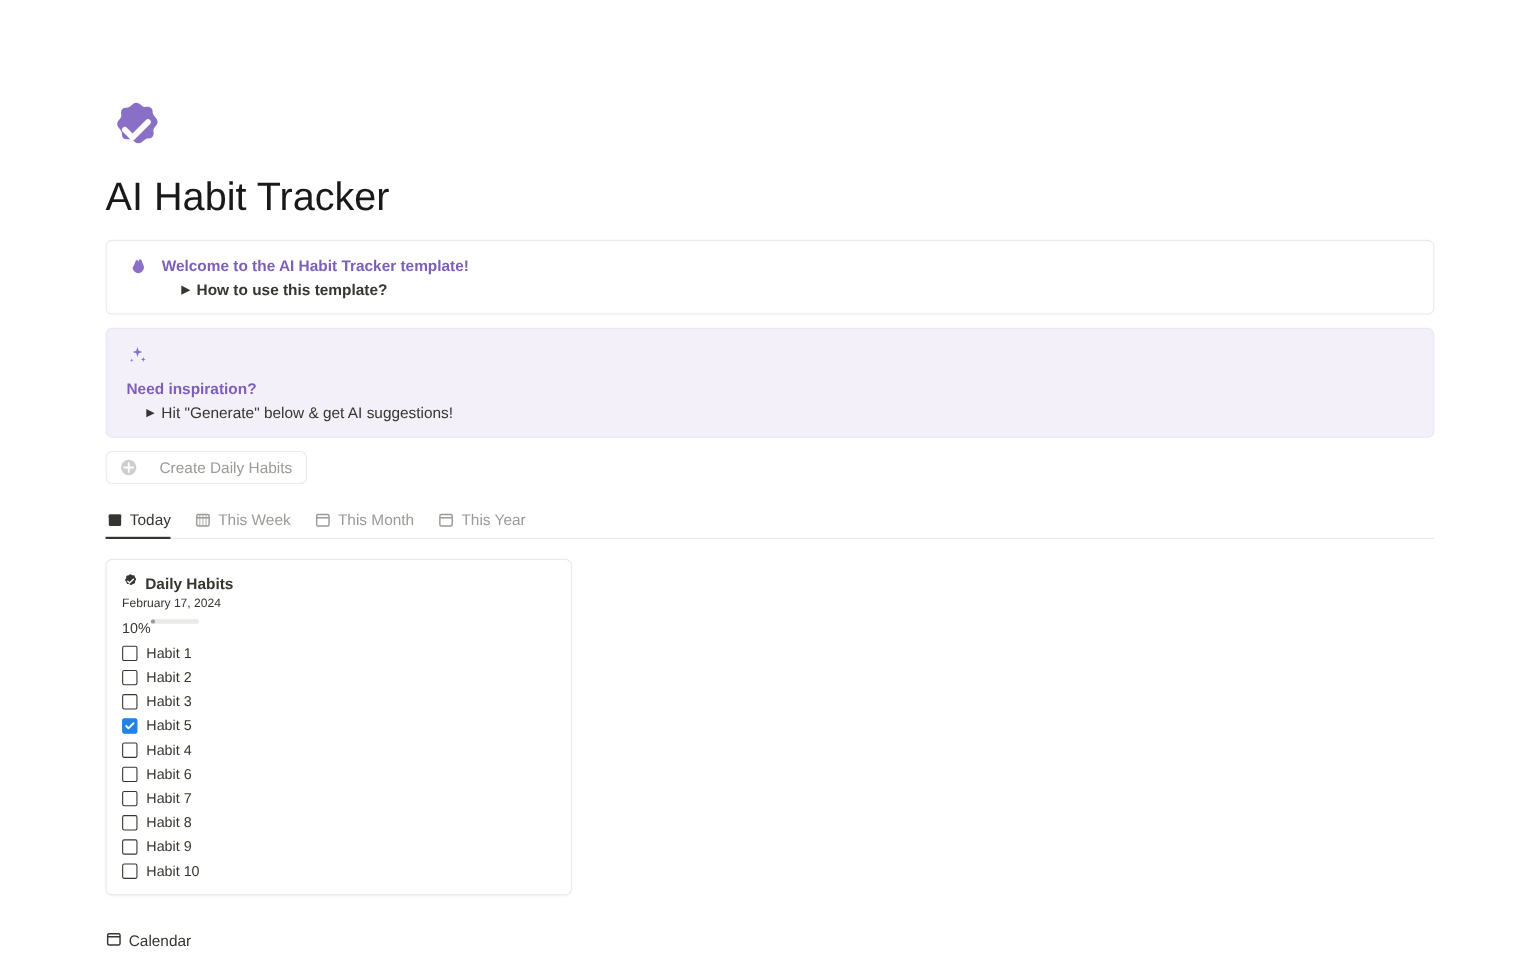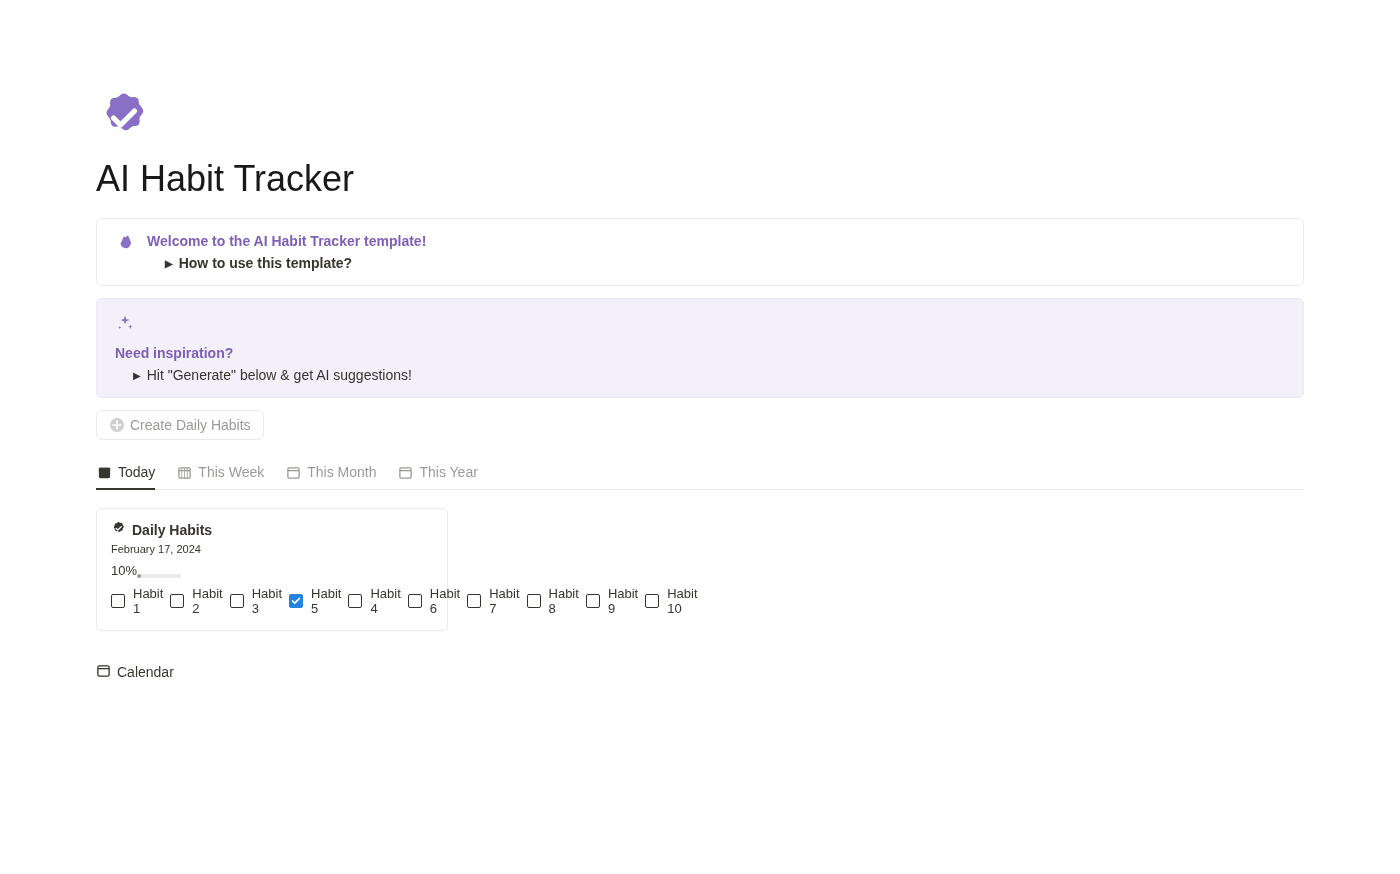--- a/index.html
+++ b/index.html
@@ -68,21 +68,21 @@
   margin-left: 18px;
 }
 .callout.purple-bg .callout-toggle { font-weight: 400; color: #37352f; }
 .toggle-arrow {
   font-size: 10px;
   color: #37352f;
 }
 .create-btn {
   display: inline-flex;
   align-items: center;
-  gap: 5px;
+  gap: 20px;
   border: 1px solid #e9e9e7;
   border-radius: 6px;
   padding: 6px 12px;
   font-size: 14px;
   color: #9b9a97;
   background: #fff;
   cursor: pointer;
   margin-bottom: 18px;
 }
 .create-btn .plus-icon {
@@ -111,61 +111,61 @@
   margin-bottom: -1px;
 }
 .tab.active {
   color: #37352f;
   border-bottom-color: #37352f;
 }
 .tab .tab-icon { width: 16px; height: 16px; display: inline-flex; align-items: center; justify-content: center; }
 .card {
   border: 1px solid #e9e9e7;
   border-radius: 6px;
-  width: 352px;
+  width: 424px;
   padding: 12px 14px 14px 14px;
   margin-bottom: 32px;
   box-shadow: 0 1px 2px rgba(15,15,15,0.03);
 }
 .card-header {
   display: flex;
   align-items: center;
   gap: 6px;
   font-size: 14px;
   font-weight: 600;
   color: #37352f;
   margin-bottom: 4px;
 }
 .card-date {
   font-size: 11px;
   color: #37352f;
   margin-bottom: 8px;
 }
 .progress-row {
   display: flex;
-  align-items: flex-end;
+  align-items: flex-start;
   gap: 0;
   font-size: 13px;
   color: #37352f;
   margin-bottom: 8px;
 }
 .progress-bar {
   width: 44px;
   height: 4px;
   background: #e9e9e7;
   border-radius: 2px;
   position: relative;
   overflow: hidden;
 }
 .progress-fill {
   height: 100%;
   background: #9b9a97;
   border-radius: 2px;
 }
-.habit-list { display: flex; flex-direction: row; gap: 7px; }
+.habit-list { display: flex; flex-direction: column; gap: 7px; }
 .habit-item {
   display: flex;
   align-items: center;
   gap: 8px;
   font-size: 13px;
   color: #37352f;
 }
 .checkbox {
   width: 14px;
   height: 14px;

